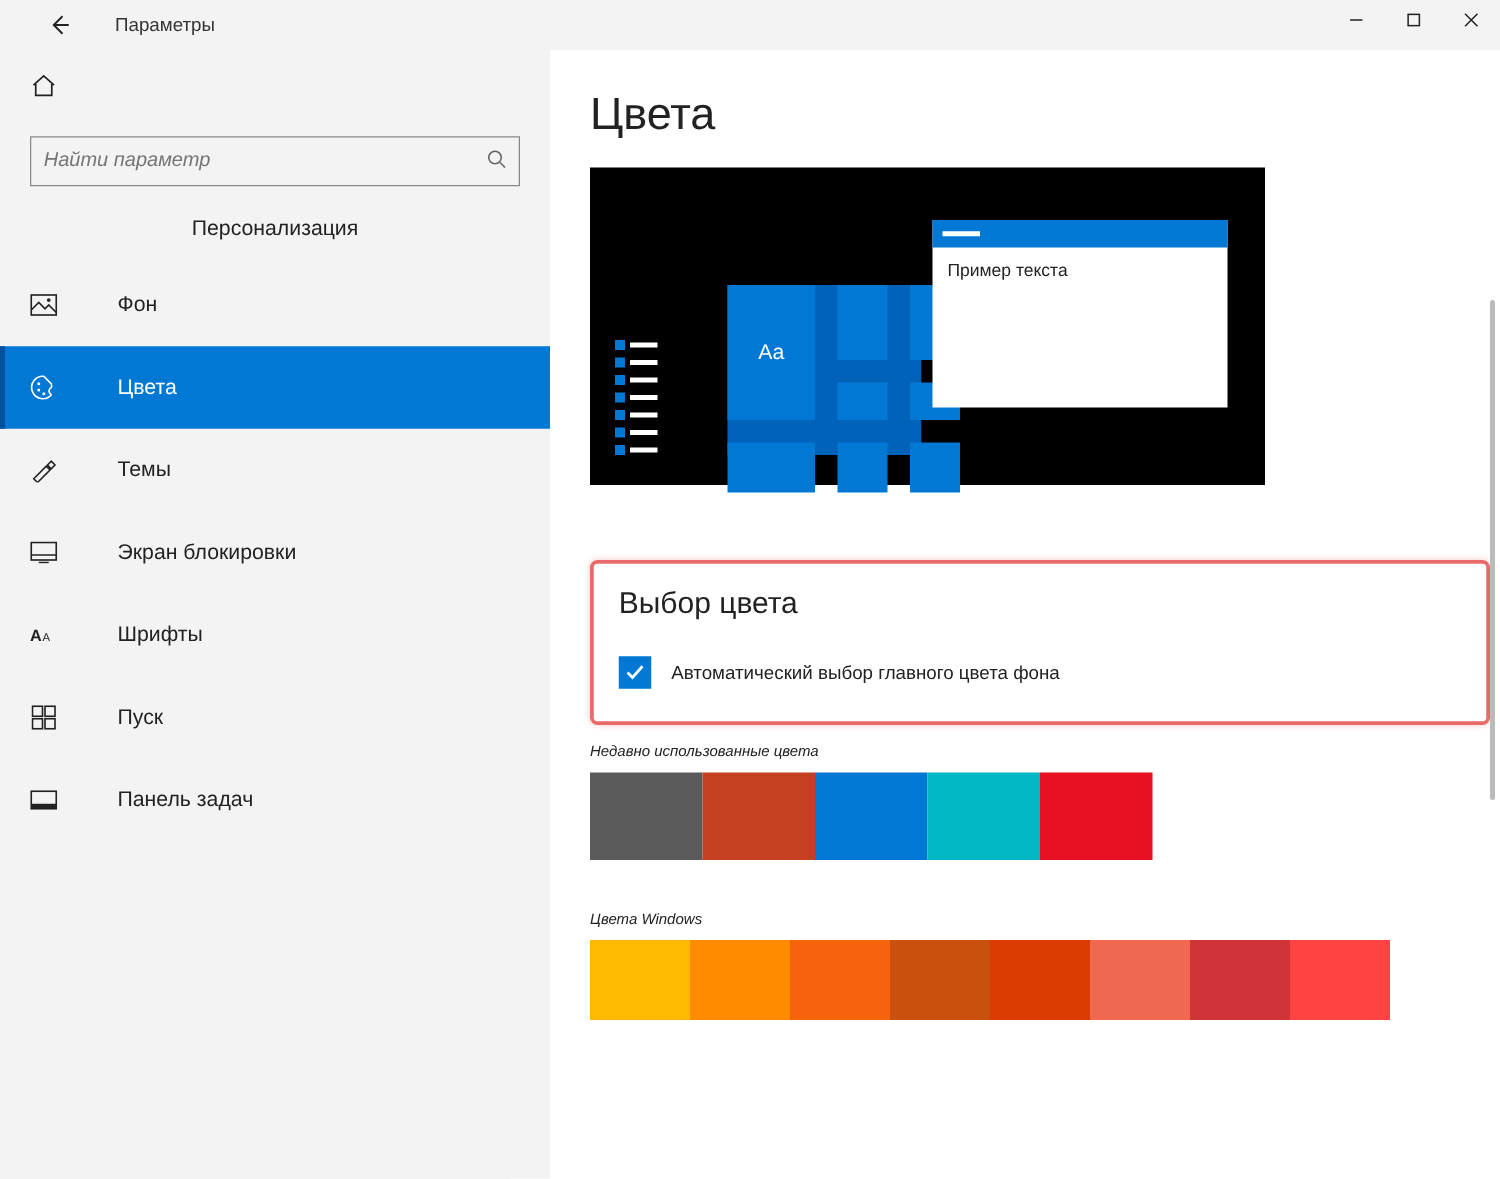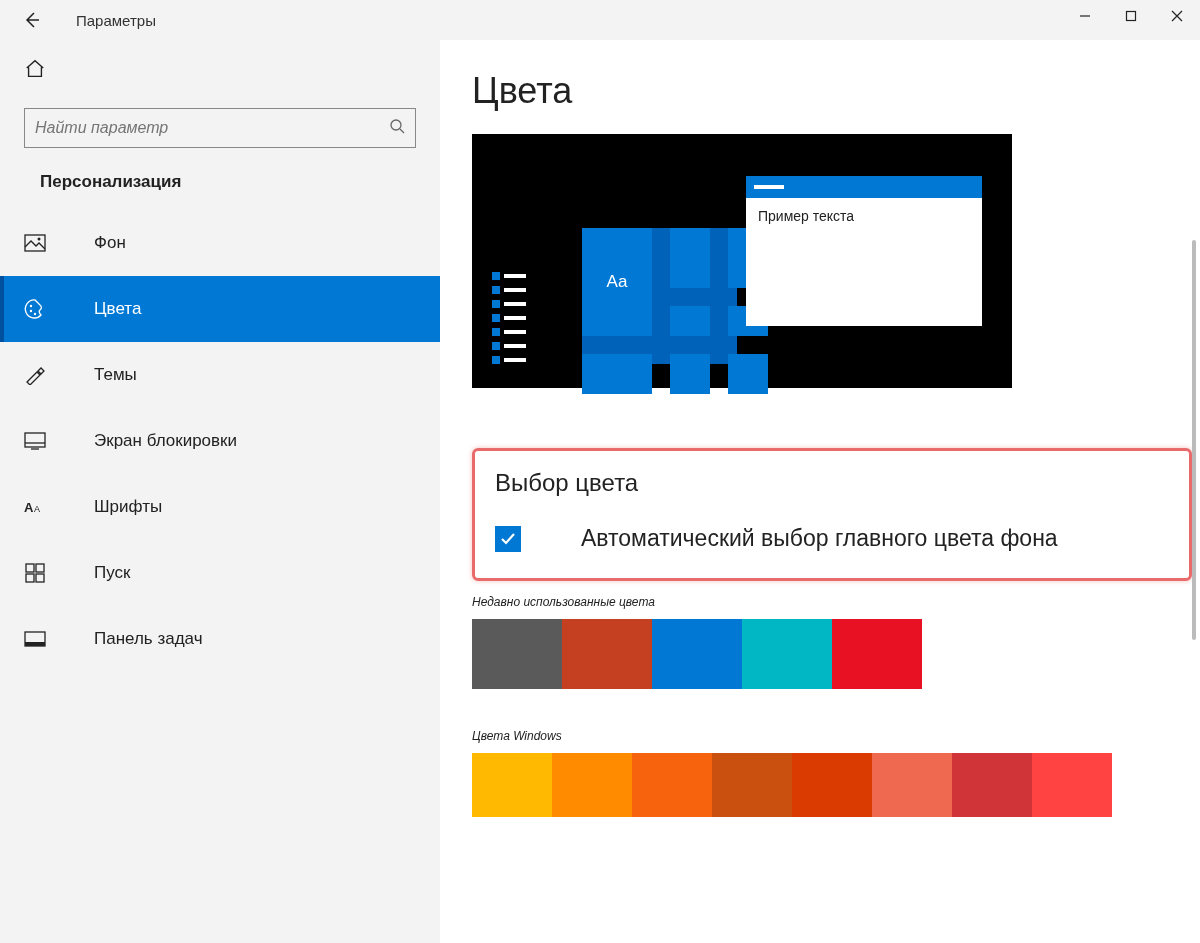--- a/index.html
+++ b/index.html
@@ -1,32 +1,32 @@
 <!DOCTYPE html>
 <html><head>
 <meta charset="utf-8">
 <style>
 * { margin: 0; padding: 0; box-sizing: border-box; }
 body { font-family: "Segoe UI", sans-serif; background: #fff; width: 1200px; height: 943px; overflow: hidden; position: relative; }
 
-.titlebar { display: flex; align-items: center; height: 40px; padding-left: 12px; background: #f3f3f3; }
+.titlebar { display: flex; align-items: center; height: 40px; padding-left: 28px; background: #f3f3f3; }
 .back-btn { width: 40px; height: 40px; display: flex; align-items: center; justify-content: center; cursor: pointer; }
 .app-title { margin-left: 24px; font-size: 15px; color: #333; }
 .win-controls { position: absolute; top: 0; right: 0; display: flex; }
 .win-btn { width: 46px; height: 32px; display: flex; align-items: center; justify-content: center; cursor: pointer; }
 
 .layout { display: flex; height: calc(100% - 40px); }
 
 .sidebar { width: 440px; background: #f3f3f3; padding: 18px 0 0 0; }
 .home-icon { margin-left: 24px; margin-bottom: 24px; cursor: pointer; }
 .search-box { margin: 0 24px 24px 24px; border: 1px solid #888; height: 40px; display: flex; align-items: center; padding: 0 10px; background: #f3f3f3; }
 .search-box input { border: none; outline: none; background: transparent; flex: 1; font-size: 16px; color: #666; font-style: italic; }
 .search-icon { color: #666; }
 
-.category { font-weight: 700; font-size: 17px; margin: 0 24px 18px 40px; color: #222; }
+.category { font-weight: 400; font-size: 17px; margin: 0 24px 18px 24px; color: #222; text-align: center; }
 
 .nav-item { display: flex; align-items: center; height: 66px; padding-left: 24px; cursor: pointer; font-size: 17px; color: #222; position: relative; gap: 24px; }
 .nav-item.active { background: #0078d4; color: #fff; }
 .nav-item.active::before { content: ""; position: absolute; left: 0; top: 0; bottom: 0; width: 4px; background: #0050a0; }
 .nav-icon { width: 22px; height: 22px; margin-right: 24px; display: flex; align-items: center; justify-content: center; }
 .nav-label { font-size: 17px; }
 
 .content { flex: 1; padding: 30px 32px 0 32px; overflow-y: auto; position: relative; }
 .content h1 { font-size: 36px; font-weight: 400; color: #222; margin-bottom: 22px; }
 
@@ -43,21 +43,21 @@
 .preview-window { position: absolute; right: 30px; top: 42px; width: 236px; height: 150px; background: #fff; }
 .preview-window-titlebar { height: 22px; background: #0078d4; position: relative; }
 .preview-window-titlebar::before { content: ""; position: absolute; left: 8px; top: 9px; width: 30px; height: 4px; background: #fff; }
 .preview-window-body { padding: 10px 12px; font-size: 14px; color: #222; }
 
 .highlight-box { border: 3px solid #e86a6a; border-radius: 6px; padding: 18px 20px 26px 20px; margin-bottom: 14px; width: 720px; box-shadow: 0 0 5px rgba(232,106,106,0.4); }
 .section-title { font-size: 24px; font-weight: 400; color: #222; margin-bottom: 28px; }
 .checkbox-row { display: flex; align-items: center; gap: 16px; }
 .checkbox { width: 26px; height: 26px; background: #0078d4; display: flex; align-items: center; justify-content: center; cursor: pointer; }
 .checkbox svg { stroke: #fff; }
-.checkbox-label { font-size: 23px; color: #222; margin-left: 44px; }
+.checkbox-label { font-size: 15px; color: #222; }
 
 .sub-title { font-size: 12px; color: #222; margin-bottom: 10px; font-style: italic; }
 .color-row { display: flex; gap: 0; margin-bottom: 40px; }
 .color-swatch { width: 90px; height: 70px; cursor: pointer; }
 .color-row.win .color-swatch { width: 80px; height: 64px; }
 
 .scroll-indicator { position: absolute; right: 4px; top: 200px; width: 4px; height: 400px; background: #bbb; border-radius: 2px; }
 </style>
 </head>
 <body>

